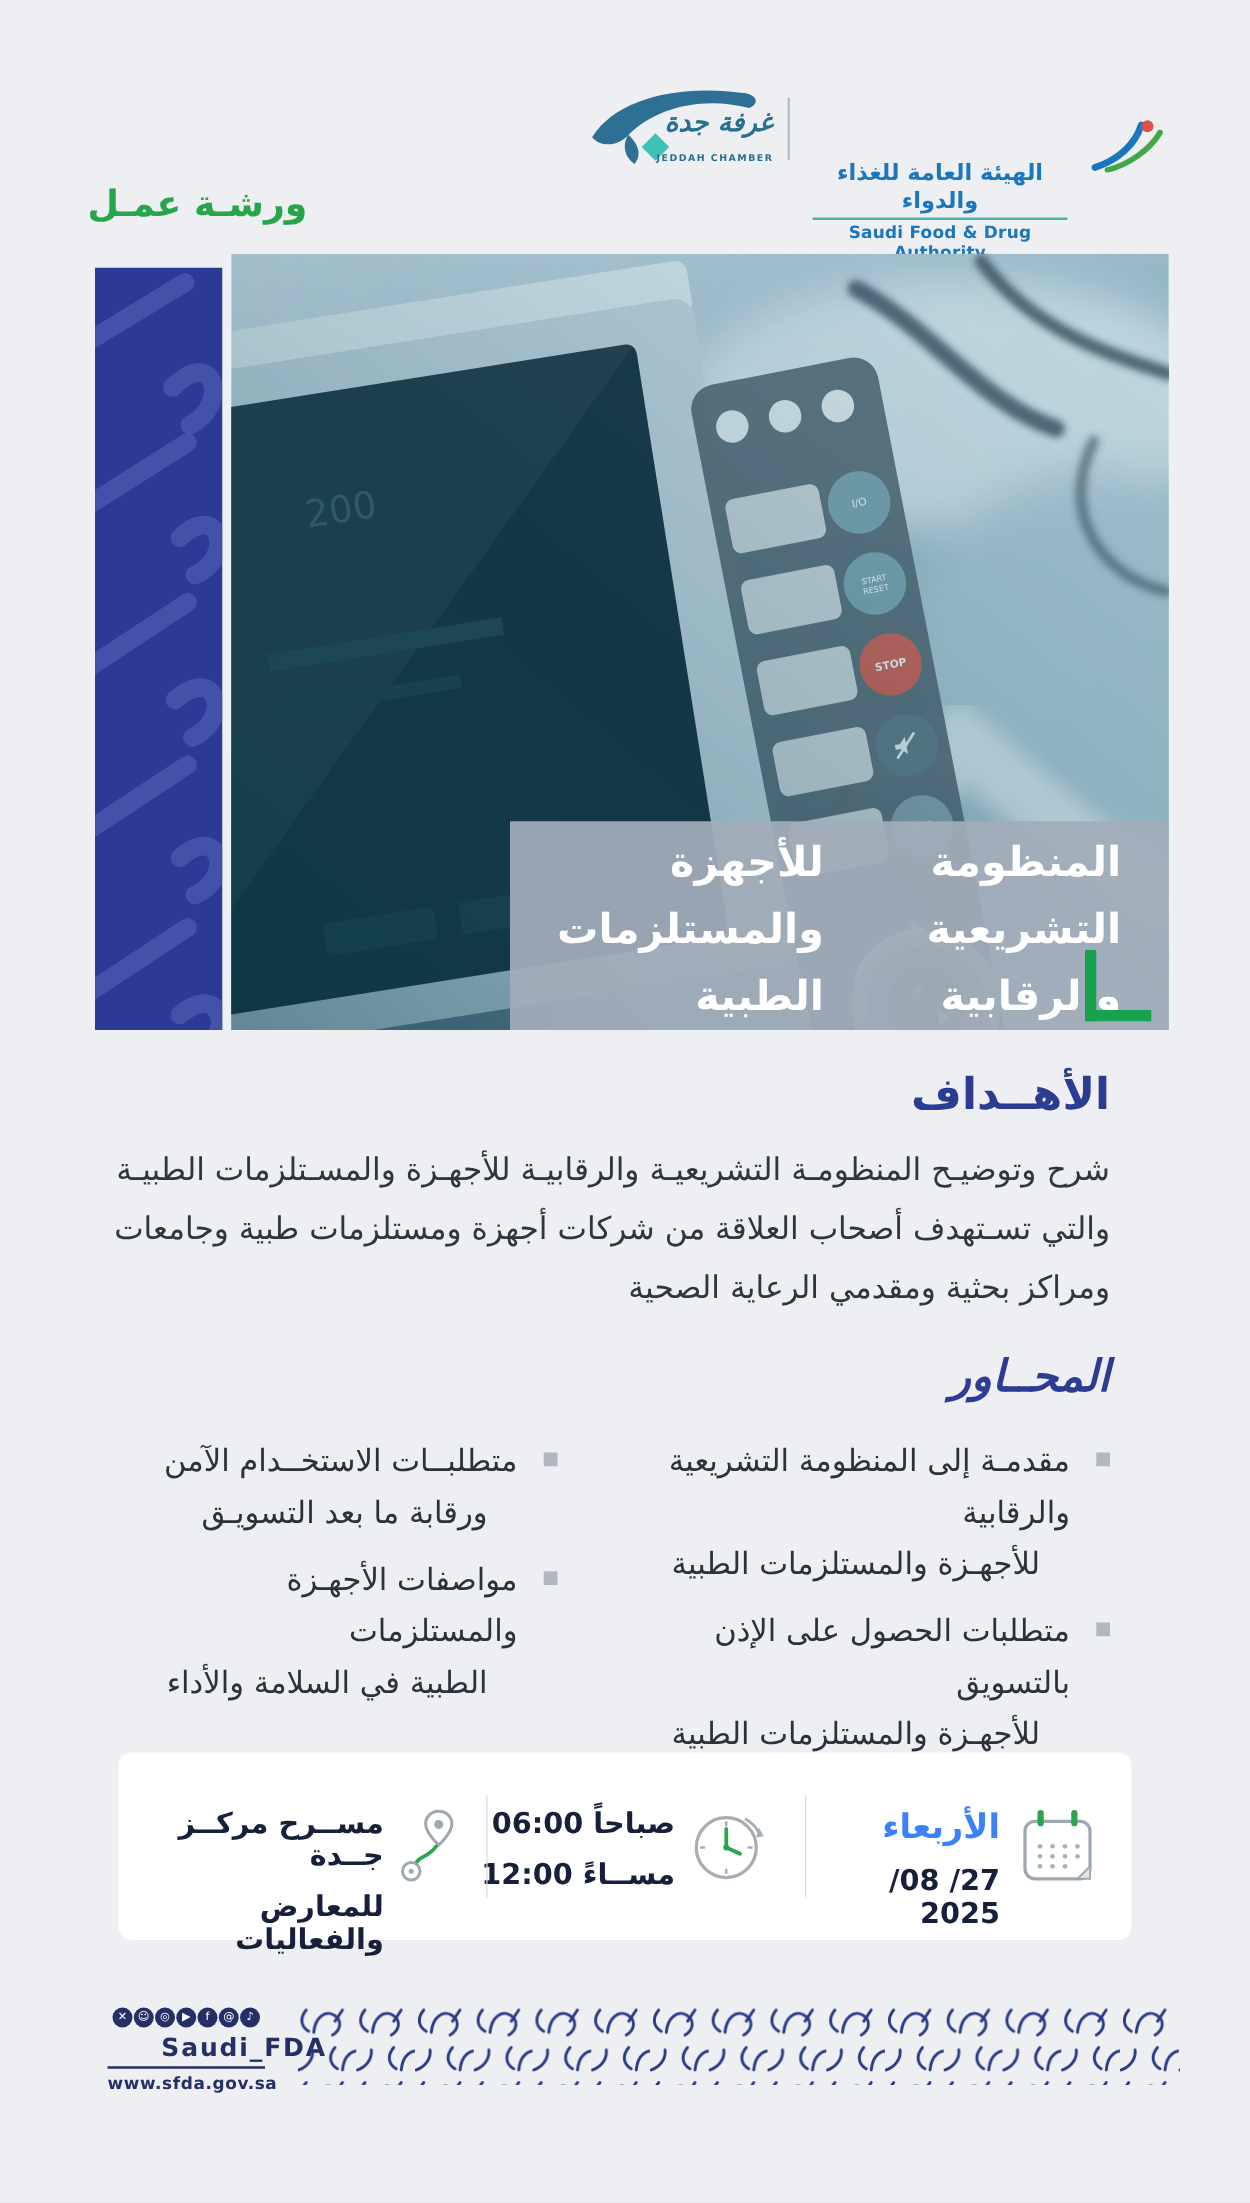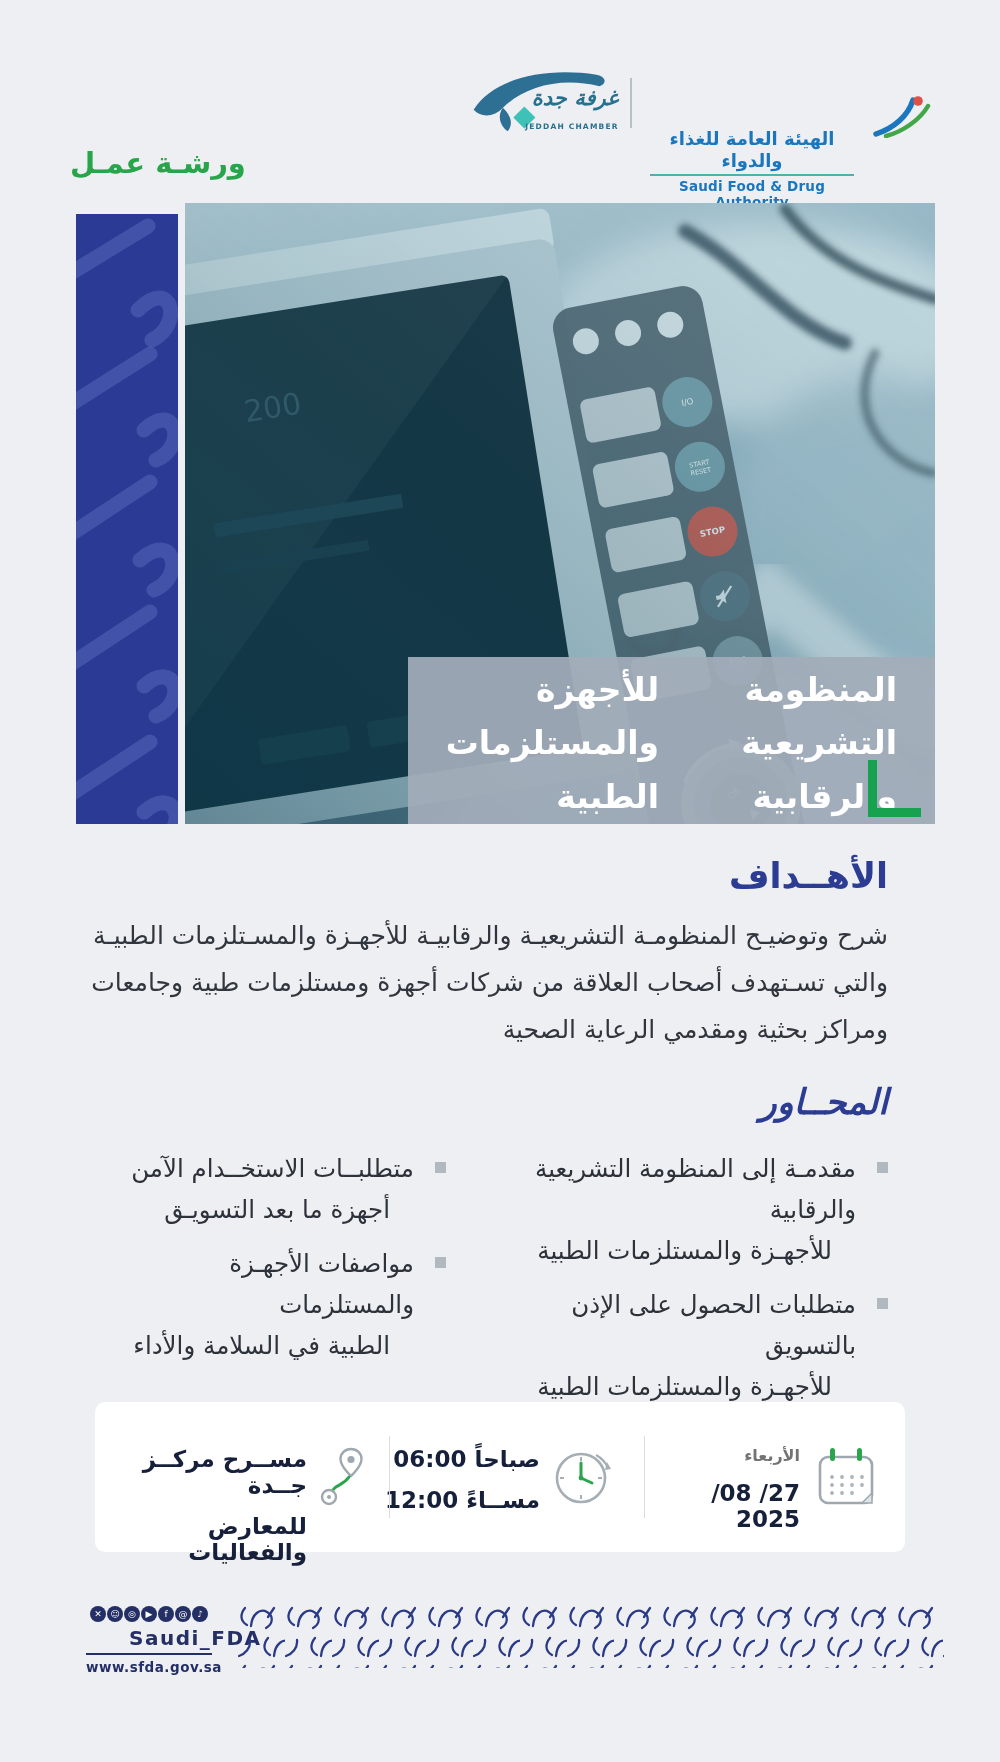--- a/index.html
+++ b/index.html
@@ -53,21 +53,21 @@
   .sq{position:absolute;right:0;top:14px;width:11px;height:11px;background:#b2b8c0;}
   .tl2{padding-right:24px;}
   .tl2:empty{display:none;}
 
   
   .event-card{left:95px;top:1402px;width:810px;height:150px;background:#ffffff;border-radius:10px;}
   .card-div{position:absolute;top:34px;width:1px;height:82px;background:#d9dde2;}
   .div1{right:260px;} .div2{right:515px;}
   .cal-icon{position:absolute;right:30px;top:42px;width:58px;height:64px;}
   .date-text{position:absolute;right:105px;top:44px;width:160px;text-align:right;}
-  .day{font-size:16px;font-weight:bold;color:#737373;direction:rtl;}
+  .day{font-size:27px;font-weight:bold;color:#3b82f6;direction:rtl;}
   .date{font-size:23px;font-weight:bold;color:#16203a;direction:rtl;margin-top:15px;}
   .clock-icon{position:absolute;right:293px;top:44px;width:60px;height:60px;}
   .time-text{position:absolute;right:365px;top:44px;width:170px;text-align:right;}
   .time-line{font-size:23px;font-weight:bold;color:#16203a;direction:ltr;}
   .time-line+.time-line{margin-top:15px;}
   .pin-icon{position:absolute;right:540px;top:44px;width:48px;height:60px;}
   .venue-text{position:absolute;right:598px;top:44px;width:185px;text-align:right;direction:rtl;}
   .venue-line{font-size:23px;font-weight:bold;color:#16203a;}
   .venue-line+.venue-line{margin-top:15px;}
 
@@ -253,21 +253,21 @@
       <div class="titem">
         <span class="sq"></span>
         <div class="tl1">مسارات الابتكـار والدراسات السريريـة</div>
 
       </div>
     </div>
     <div class="tcol col-l">
       <div class="titem">
         <span class="sq"></span>
         <div class="tl1">متطلبــات الاستخــدام الآمن</div>
-        <div class="tl2">أجهزة ما بعد التسويـق</div>
+        <div class="tl2">ورقابة ما بعد التسويـق</div>
       </div>
       <div class="titem">
         <span class="sq"></span>
         <div class="tl1">مواصفات الأجهـزة والمستلزمات</div>
         <div class="tl2">الطبية في السلامة والأداء</div>
       </div>
     </div>
   </div>
 
   <div class="abs event-card">

